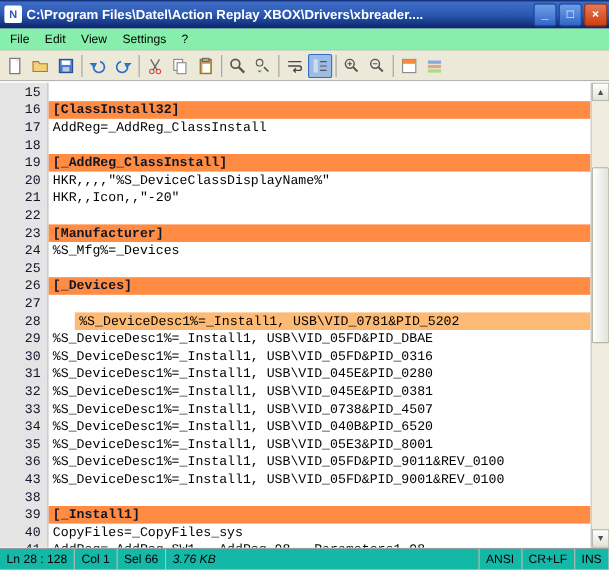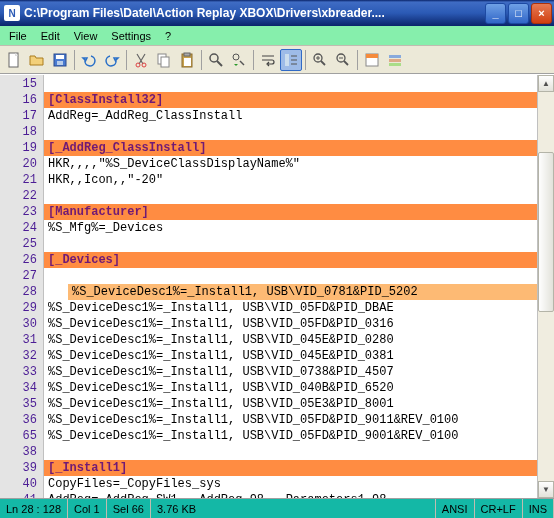--- a/index.html
+++ b/index.html
@@ -11,33 +11,33 @@
 .wbtn { width: 21px; height: 21px; background: linear-gradient(to bottom,#6fa1e6,#3166c7); border: 1px solid #1d4aa3; border-radius: 3px; display: flex; align-items: center; justify-content: center; color: #fff; font-weight: bold; font-size: 11px; cursor: pointer; }
 .wbtn.close { background: linear-gradient(to bottom,#e67a53,#d03f11); border-color: #a8320c; }
 .menubar { height: 20px; display: flex; align-items: center; padding: 0 2px; background: #86efac; border-bottom: 1px solid #c0bcb0; }
 .menubar .menu-item { padding: 2px 7px; cursor: pointer; }
 .toolbar { height: 28px; background: #ece9d8; display: flex; align-items: center; padding: 0 3px; gap: 1px; border-bottom: 1px solid #a0a0a0; }
 .tbtn { width: 22px; height: 22px; display: flex; align-items: center; justify-content: center; border: 1px solid transparent; cursor: pointer; border-radius: 2px;}
 .tbtn.active { border-color: #316ac5; background: #9ebbe8; }
 .tbtn svg { width: 16px; height: 16px; }
 .tsep { width: 1px; height: 20px; background: #a0a0a0; margin: 0 2px; }
 .editor-wrap { flex: 1; display: flex; background: #fff; position: relative; overflow: hidden; border-top: 1px solid #fff; }
-.gutter { width: 44px; background: #e4e4e4; border-right: 1px solid #c0c0c0; text-align: right; padding-right: 6px; color: #4c1d95; font-family: "Courier New", monospace; font-size: 12px; line-height: 16px; padding-top: 1px; user-select: none; }
+.gutter { width: 44px; background: #e4e4e4; border-right: 1px solid #c0c0c0; text-align: right; padding-right: 6px; color: #0f172a; font-family: "Courier New", monospace; font-size: 12px; line-height: 16px; padding-top: 1px; user-select: none; }
 .gutter div { height: 16px; }
 .code { flex: 1; font-family: "Courier New", monospace; font-size: 12px; line-height: 16px; white-space: pre; padding-top: 1px; overflow: hidden; }
 .line { height: 16px; padding-left: 4px; }
-.section { background: #ff8c42; color: #701a75; font-weight: bold; display: block; width: 100%; }
+.section { background: #ff8c42; color: #0f172a; font-weight: bold; display: block; width: 100%; }
 .sel { background: #fdba74; margin-left: 24px; }
 .scrollbar-v { width: 17px; background: #ece9d8; border-left: 1px solid #c0c0c0; display: flex; flex-direction: column; }
 .sb-btn { height: 17px; background: linear-gradient(to bottom,#fefefe,#e2e2da); border: 1px solid #b4b4a8; display: flex; align-items: center; justify-content: center; font-size: 8px; color: #505050; cursor: pointer;}
 .sb-track { flex: 1; background: #f0ede0; position: relative; }
 .sb-thumb { position: absolute; left: 0; right: 0; top: 60px; height: 160px; background: linear-gradient(to right,#fefefe,#e2e2da); border: 1px solid #b4b4a8; border-radius: 2px;}
 .statusbar { height: 20px; background: #14b8a6; display: flex; border-top: 1px solid #a0a0a0; font-size: 11px; }
 .status-cell { padding: 2px 6px; border-right: 1px solid #c0bcb0; display: flex; align-items: center; white-space: nowrap;}
-.status-cell.flex { flex: 1; }
+.status-cell.flex { flex: 1; font-style: italic; }
 </style>
 </head>
 <body>
 
 <div class="titlebar">
   <div class="icon">N</div>
   <div class="title">C:\Program Files\Datel\Action Replay XBOX\Drivers\xbreader....</div>
   <div class="wbtns">
     <div class="wbtn">_</div>
     <div class="wbtn">□</div>
@@ -181,21 +181,21 @@
       <div>27</div>
       <div>28</div>
       <div>29</div>
       <div>30</div>
       <div>31</div>
       <div>32</div>
       <div>33</div>
       <div>34</div>
       <div>35</div>
       <div>36</div>
-      <div>65</div>
+      <div>43</div>
       <div>38</div>
       <div>39</div>
       <div>40</div>
       <div>41</div>
     </div>
   <div class="code" id="code"><div class="line "></div><div class="line section">[ClassInstall32]</div><div class="line ">AddReg=_AddReg_ClassInstall</div><div class="line "></div><div class="line section">[_AddReg_ClassInstall]</div><div class="line ">HKR,,,,"%S_DeviceClassDisplayName%"</div><div class="line ">HKR,,Icon,,"-20"</div><div class="line "></div><div class="line section">[Manufacturer]</div><div class="line ">%S_Mfg%=_Devices</div><div class="line "></div><div class="line section">[_Devices]</div><div class="line "></div><div class="line sel">%S_DeviceDesc1%=_Install1, USB\VID_0781&amp;PID_5202</div><div class="line ">%S_DeviceDesc1%=_Install1, USB\VID_05FD&amp;PID_DBAE</div><div class="line ">%S_DeviceDesc1%=_Install1, USB\VID_05FD&amp;PID_0316</div><div class="line ">%S_DeviceDesc1%=_Install1, USB\VID_045E&amp;PID_0280</div><div class="line ">%S_DeviceDesc1%=_Install1, USB\VID_045E&amp;PID_0381</div><div class="line ">%S_DeviceDesc1%=_Install1, USB\VID_0738&amp;PID_4507</div><div class="line ">%S_DeviceDesc1%=_Install1, USB\VID_040B&amp;PID_6520</div><div class="line ">%S_DeviceDesc1%=_Install1, USB\VID_05E3&amp;PID_8001</div><div class="line ">%S_DeviceDesc1%=_Install1, USB\VID_05FD&amp;PID_9011&amp;REV_0100</div><div class="line ">%S_DeviceDesc1%=_Install1, USB\VID_05FD&amp;PID_9001&amp;REV_0100</div><div class="line "></div><div class="line section">[_Install1]</div><div class="line ">CopyFiles=_CopyFiles_sys</div><div class="line ">AddReg=_AddReg_SW1, _AddReg_98, _Parameters1_98</div></div>
   <div class="scrollbar-v">
     <div class="sb-btn">▲</div>
     <div class="sb-track">
       <div class="sb-thumb"></div>

